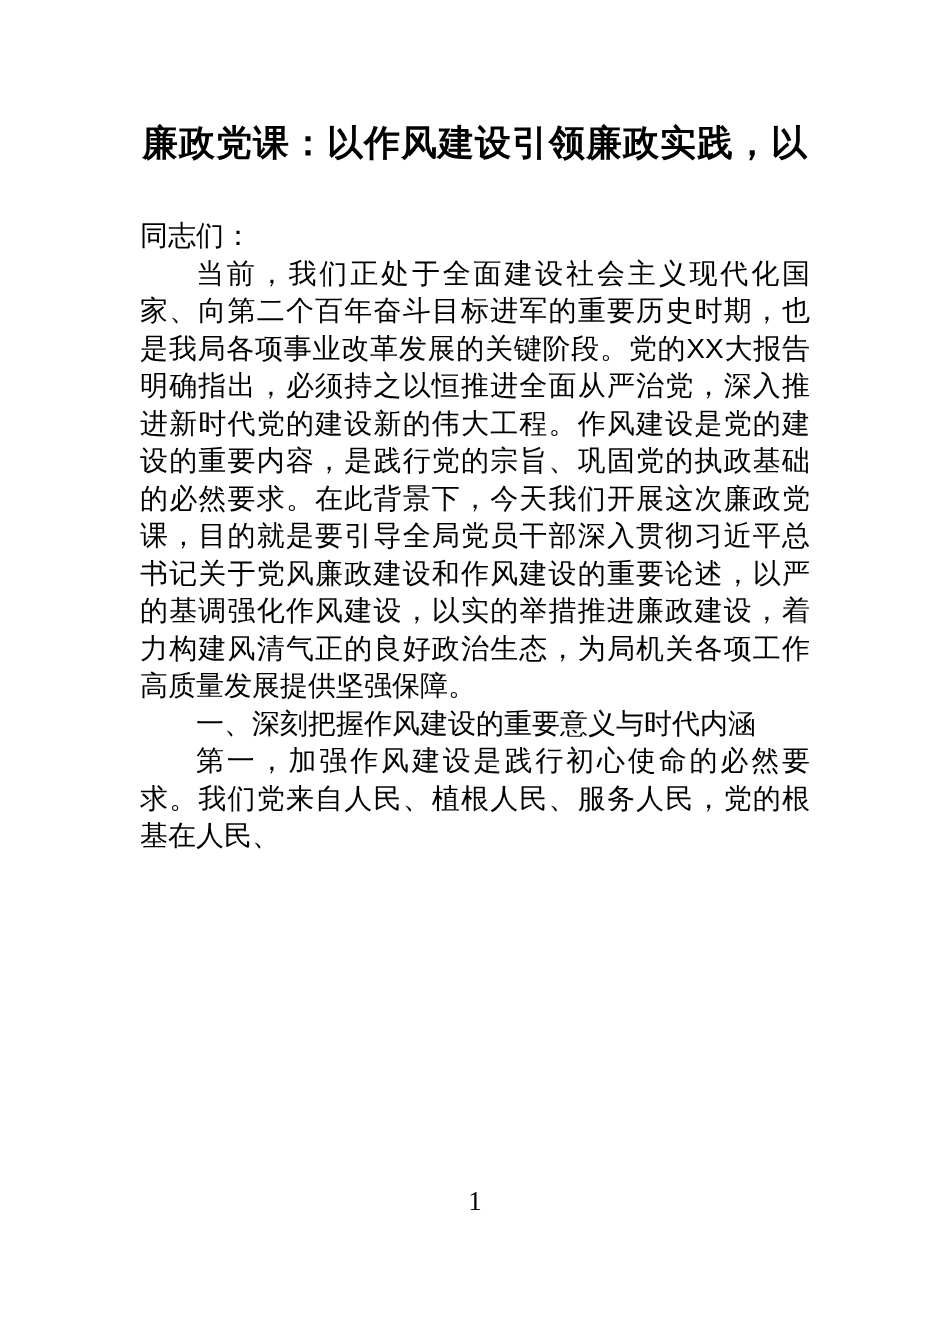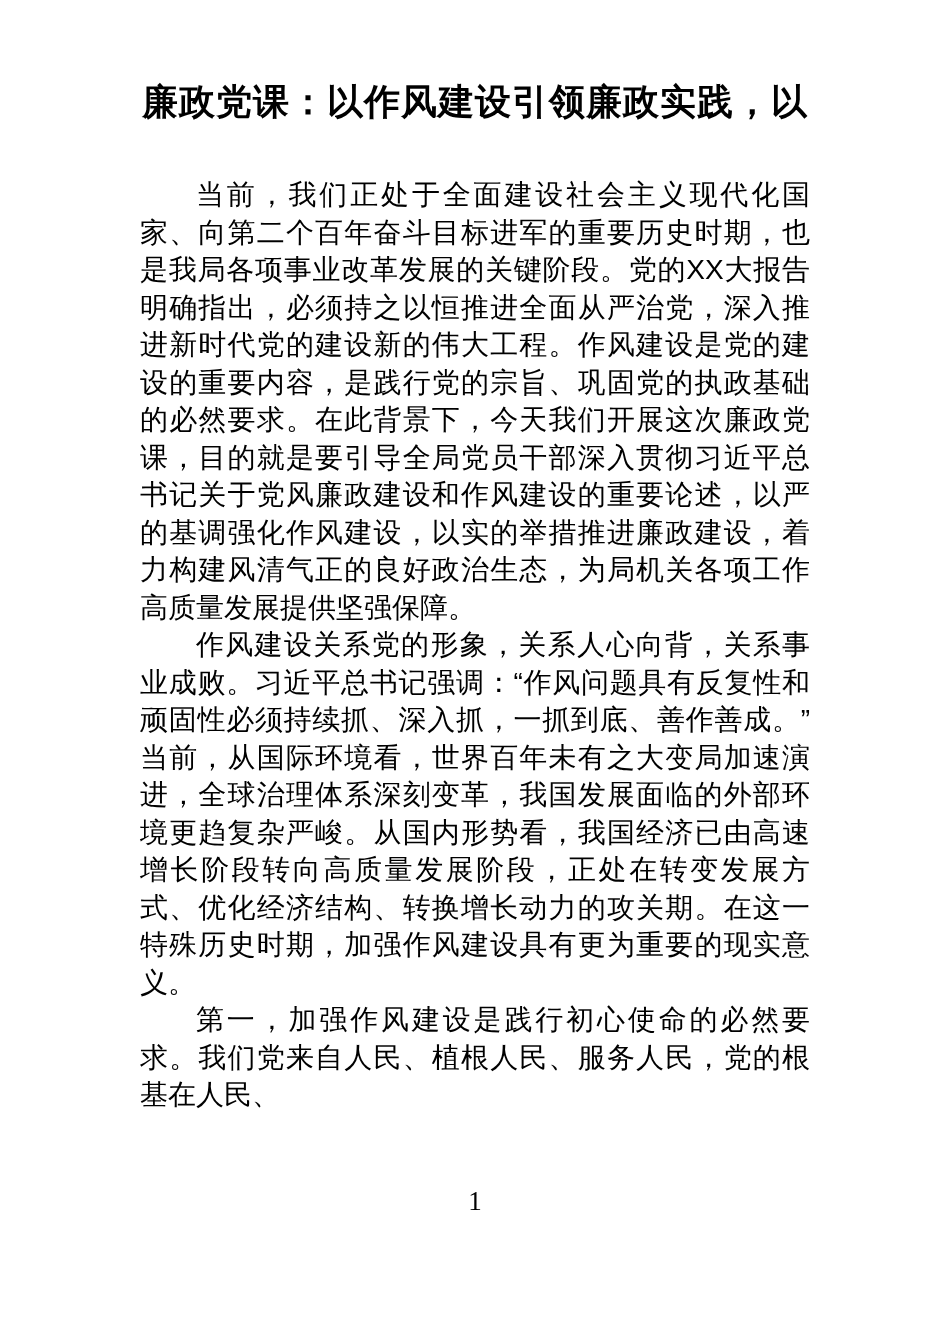--- a/index.html
+++ b/index.html
@@ -7,21 +7,21 @@
     padding: 0;
     background: #ffffff;
   }
   .page {
     position: relative;
     width: 950px;
     height: 1344px;
     margin: 0 auto;
     background: #ffffff;
     box-sizing: border-box;
-    padding: 69px 140px 0 140px;
+    padding: 110px 140px 0 140px;
     overflow: hidden;
     color: #000000;
     font-family: "Liberation Sans", "DejaVu Sans", sans-serif;
   }
   .doc-title {
     margin: 0 0 41px 0;
     padding: 0;
     font-size: 36px;
     font-weight: bold;
     line-height: 66px;
@@ -62,20 +62,21 @@
 </head>
 <body>
 
 <div class="page">
 
   <h1 class="doc-title">
     <span class="title-line">廉政党课：以作风建设引领廉政实践，以</span>
   </h1>
 
   <div class="doc-body">
+    <p class="no-indent">同志们：</p>
     <p>当前，我们正处于全面建设社会主义现代化国家、向第二个百年奋斗目标进军的重要历史时期，也是我局各项事业改革发展的关键阶段。党的XX大报告明确指出，必须持之以恒推进全面从严治党，深入推进新时代党的建设新的伟大工程。作风建设是党的建设的重要内容，是践行党的宗旨、巩固党的执政基础的必然要求。在此背景下，今天我们开展这次廉政党课，目的就是要引导全局党员干部深入贯彻习近平总书记关于党风廉政建设和作风建设的重要论述，以严的基调强化作风建设，以实的举措推进廉政建设，着力构建风清气正的良好政治生态，为局机关各项工作高质量发展提供坚强保障。</p>
-    <p>作风建设关系党的形象，关系人心向背，关系事业成败。习近平总书记强调：“作风问题具有反复性和顽固性必须持续抓、深入抓，一抓到底、善作善成。”当前，从国际环境看，世界百年未有之大变局加速演进，全球治理体系深刻变革，我国发展面临的外部环境更趋复杂严峻。从国内形势看，我国经济已由高速增长阶段转向高质量发展阶段，正处在转变发展方式、优化经济结构、转换增长动力的攻关期。在这一特殊历史时期，加强作风建设具有更为重要的现实意义。</p>
+    <p>一、深刻把握作风建设的重要意义与时代内涵</p>
     <p>第一，加强作风建设是践行初心使命的必然要求。我们党来自人民、植根人民、服务人民，党的根基在人民、</p>
   </div>
 
   <div class="page-footer">1</div>
 
 </div>
 
 </body></html>

